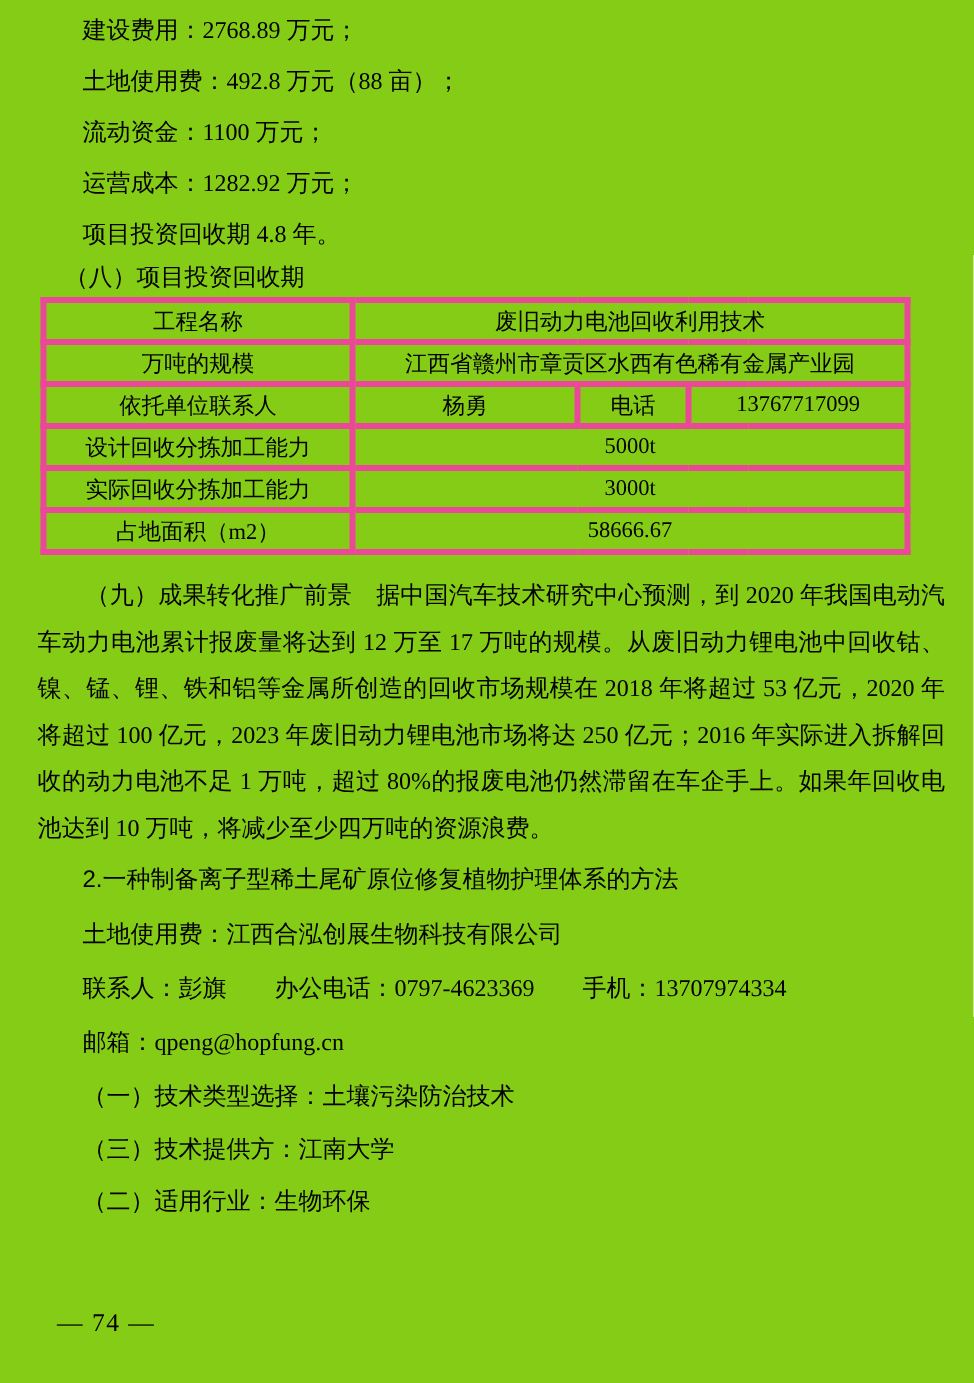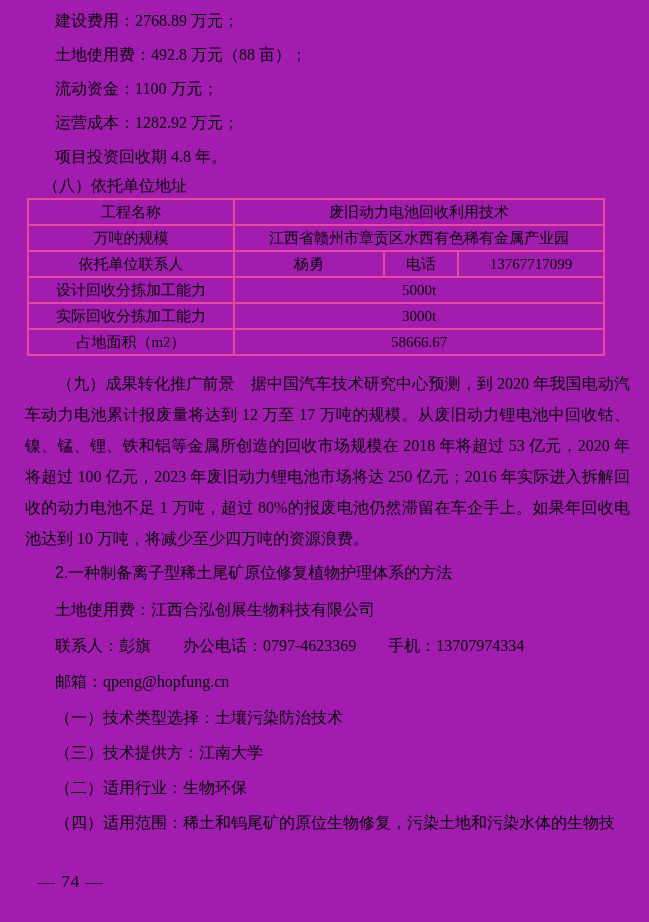--- a/index.html
+++ b/index.html
@@ -2,21 +2,21 @@
 <html><head>
 <meta charset="utf-8">
 <style>
   html, body { margin: 0; padding: 0; background: #ffffff; }
   .page {
     position: relative;
     width: 649px;
     height: 922px;
     box-sizing: border-box;
     padding: 4px 19px 0 25px;
-    background: #a21caf;
+    background: #84cc16;
     color: #000000;
     font-family: "Liberation Serif", "DejaVu Serif", serif;
     overflow: hidden;
   }
   .top-line {
     padding-left: 30px;
     font-size: 16px;
     line-height: 34px;
     white-space: nowrap;
   }
@@ -27,21 +27,21 @@
     white-space: nowrap;
   }
   table.demo-table {
     border-collapse: collapse;
     table-layout: fixed;
     width: 578px;
     margin-left: 2px;
     margin-top: 0px;
   }
   table.demo-table td {
-    border: 2px solid #ec4899;
+    border: 4px solid #ec4899;
     height: 24px;
     padding: 0 2px;
     text-align: center;
     vertical-align: middle;
     font-size: 15px;
     overflow: hidden;
     white-space: nowrap;
   }
   .para9 {
     margin-top: 12px;
@@ -84,21 +84,21 @@
 <body>
 
 <div class="page">
 
   <div class="top-line">建设费用：2768.89 万元；</div>
   <div class="top-line">土地使用费：492.8 万元（88 亩）；</div>
   <div class="top-line">流动资金：1100 万元；</div>
   <div class="top-line">运营成本：1282.92 万元；</div>
   <div class="top-line">项目投资回收期 4.8 年。</div>
 
-  <div class="section8-line">（八）依托单位地址</div>
+  <div class="section8-line">（八）项目投资回收期</div>
 
   <table class="demo-table">
     <colgroup>
       <col style="width:206px">
       <col style="width:129px">
       <col style="width:21px">
       <col style="width:74px">
       <col style="width:40px">
       <col style="width:106px">
     </colgroup>
@@ -138,17 +138,16 @@
 
   <div class="info-block">
     <div class="info-line">土地使用费：江西合泓创展生物科技有限公司</div>
     <div class="info-line">联系人：彭旗　　办公电话：0797-4623369　　手机：13707974334</div>
     <div class="info-line">邮箱：qpeng@hopfung.cn</div>
   </div>
 
   <div class="item-line">（一）技术类型选择：土壤污染防治技术</div>
   <div class="item-line">（三）技术提供方：江南大学</div>
   <div class="item-line">（二）适用行业：生物环保</div>
-  <div class="item-line">（四）适用范围：稀土和钨尾矿的原位生物修复，污染土地和污染水体的生物技</div>
 
   <div class="footer-pagenum">— 74 —</div>
 
 </div>
 
 </body></html>

